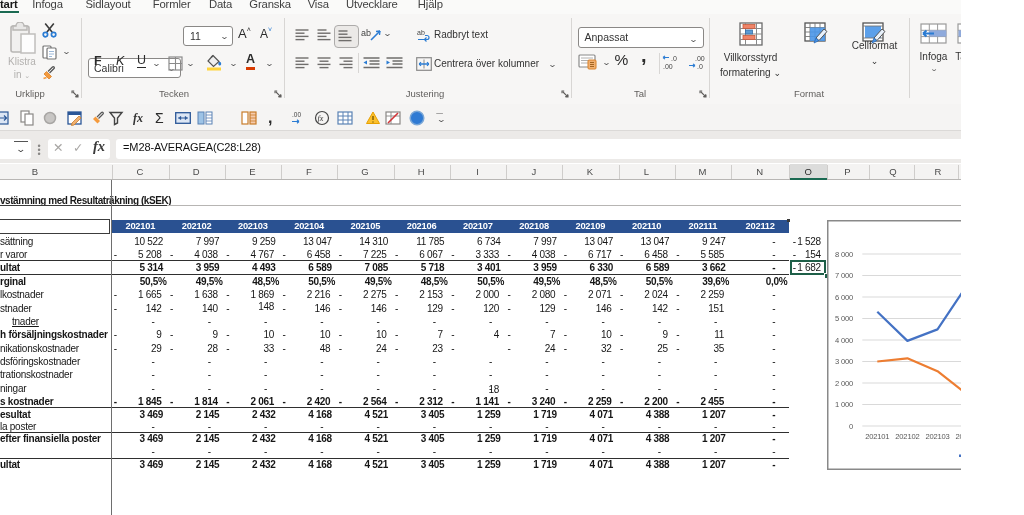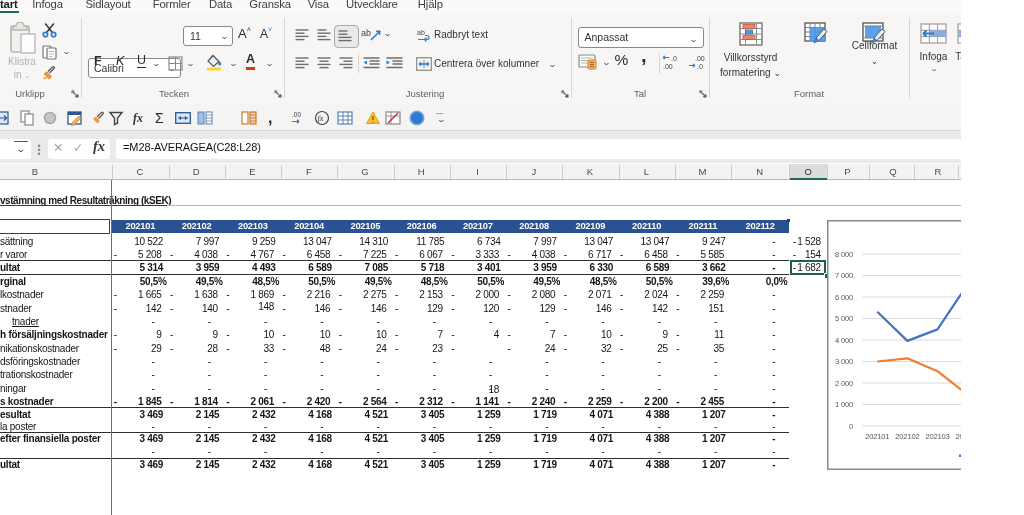--- a/index.html
+++ b/index.html
@@ -597,21 +597,21 @@
 <div class="cell num b" style="left:224.7px;top:394.2px;width:49.30000000000001px;height:13.4px;line-height:15.200000000000001px;">2 061</div>
 <div class="cell b" style="left:226.2px;top:394.2px;height:13.4px;line-height:15.200000000000001px;">-</div>
 <div class="cell num b" style="left:281.0px;top:394.2px;width:49.19999999999999px;height:13.4px;line-height:15.200000000000001px;">2 420</div>
 <div class="cell b" style="left:282.5px;top:394.2px;height:13.4px;line-height:15.200000000000001px;">-</div>
 <div class="cell num b" style="left:337.2px;top:394.2px;width:49.30000000000001px;height:13.4px;line-height:15.200000000000001px;">2 564</div>
 <div class="cell b" style="left:338.7px;top:394.2px;height:13.4px;line-height:15.200000000000001px;">-</div>
 <div class="cell num b" style="left:393.5px;top:394.2px;width:49.19999999999999px;height:13.4px;line-height:15.200000000000001px;">2 312</div>
 <div class="cell b" style="left:395.0px;top:394.2px;height:13.4px;line-height:15.200000000000001px;">-</div>
 <div class="cell num b" style="left:449.7px;top:394.2px;width:49.30000000000001px;height:13.4px;line-height:15.200000000000001px;">1 141</div>
 <div class="cell b" style="left:451.2px;top:394.2px;height:13.4px;line-height:15.200000000000001px;">-</div>
-<div class="cell num b" style="left:506.0px;top:394.2px;width:49.200000000000045px;height:13.4px;line-height:15.200000000000001px;">2 240</div>
+<div class="cell num b" style="left:506.0px;top:394.2px;width:49.200000000000045px;height:13.4px;line-height:15.200000000000001px;">3 240</div>
 <div class="cell b" style="left:507.5px;top:394.2px;height:13.4px;line-height:15.200000000000001px;">-</div>
 <div class="cell num b" style="left:562.2px;top:394.2px;width:49.299999999999955px;height:13.4px;line-height:15.200000000000001px;">2 259</div>
 <div class="cell b" style="left:563.7px;top:394.2px;height:13.4px;line-height:15.200000000000001px;">-</div>
 <div class="cell num b" style="left:618.5px;top:394.2px;width:49.200000000000045px;height:13.4px;line-height:15.200000000000001px;">2 200</div>
 <div class="cell b" style="left:620.0px;top:394.2px;height:13.4px;line-height:15.200000000000001px;">-</div>
 <div class="cell num b" style="left:674.7px;top:394.2px;width:49.299999999999955px;height:13.4px;line-height:15.200000000000001px;">2 455</div>
 <div class="cell b" style="left:676.2px;top:394.2px;height:13.4px;line-height:15.200000000000001px;">-</div>
 <div class="cell num b" style="left:731.0px;top:394.2px;width:44.299999999999955px;height:13.4px;line-height:15.200000000000001px;">-</div>
 <div class="cell b" style="left:0;top:407.6px;height:12.3px;line-height:14.100000000000001px;letter-spacing:-0.25px;">esultat</div>
 <div class="cell num b" style="left:112.2px;top:407.6px;width:50.8px;height:12.3px;line-height:14.100000000000001px;">3 469</div>

